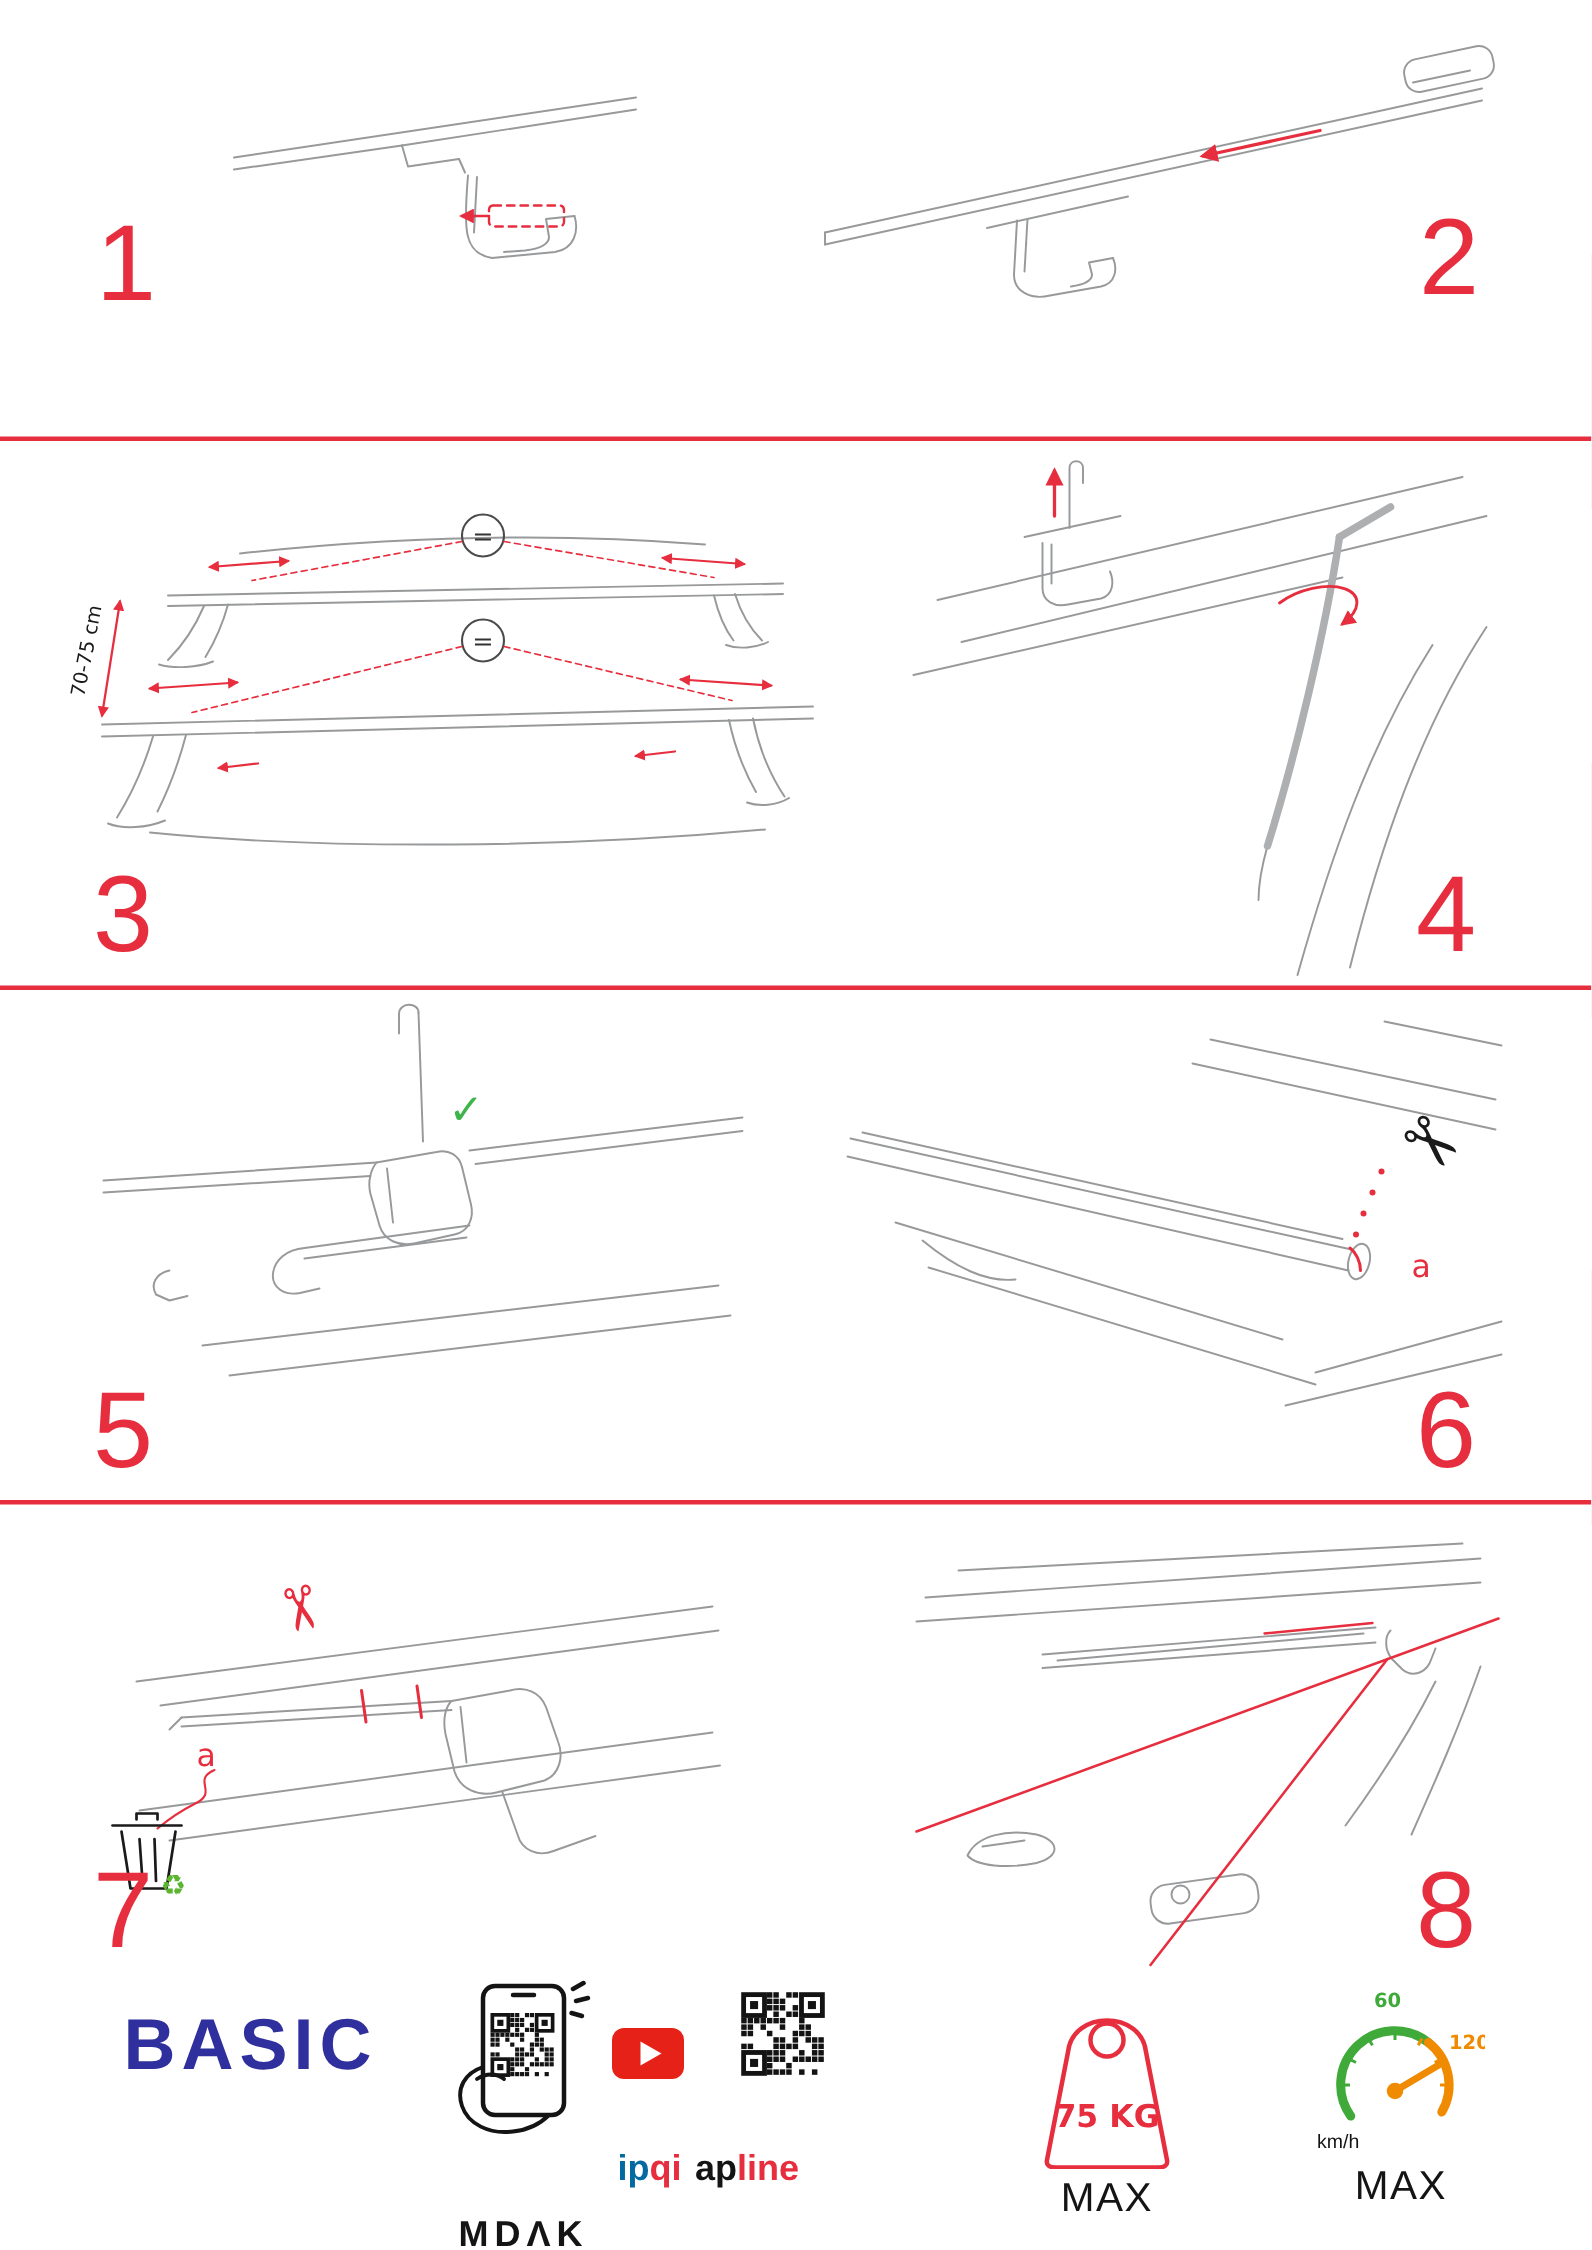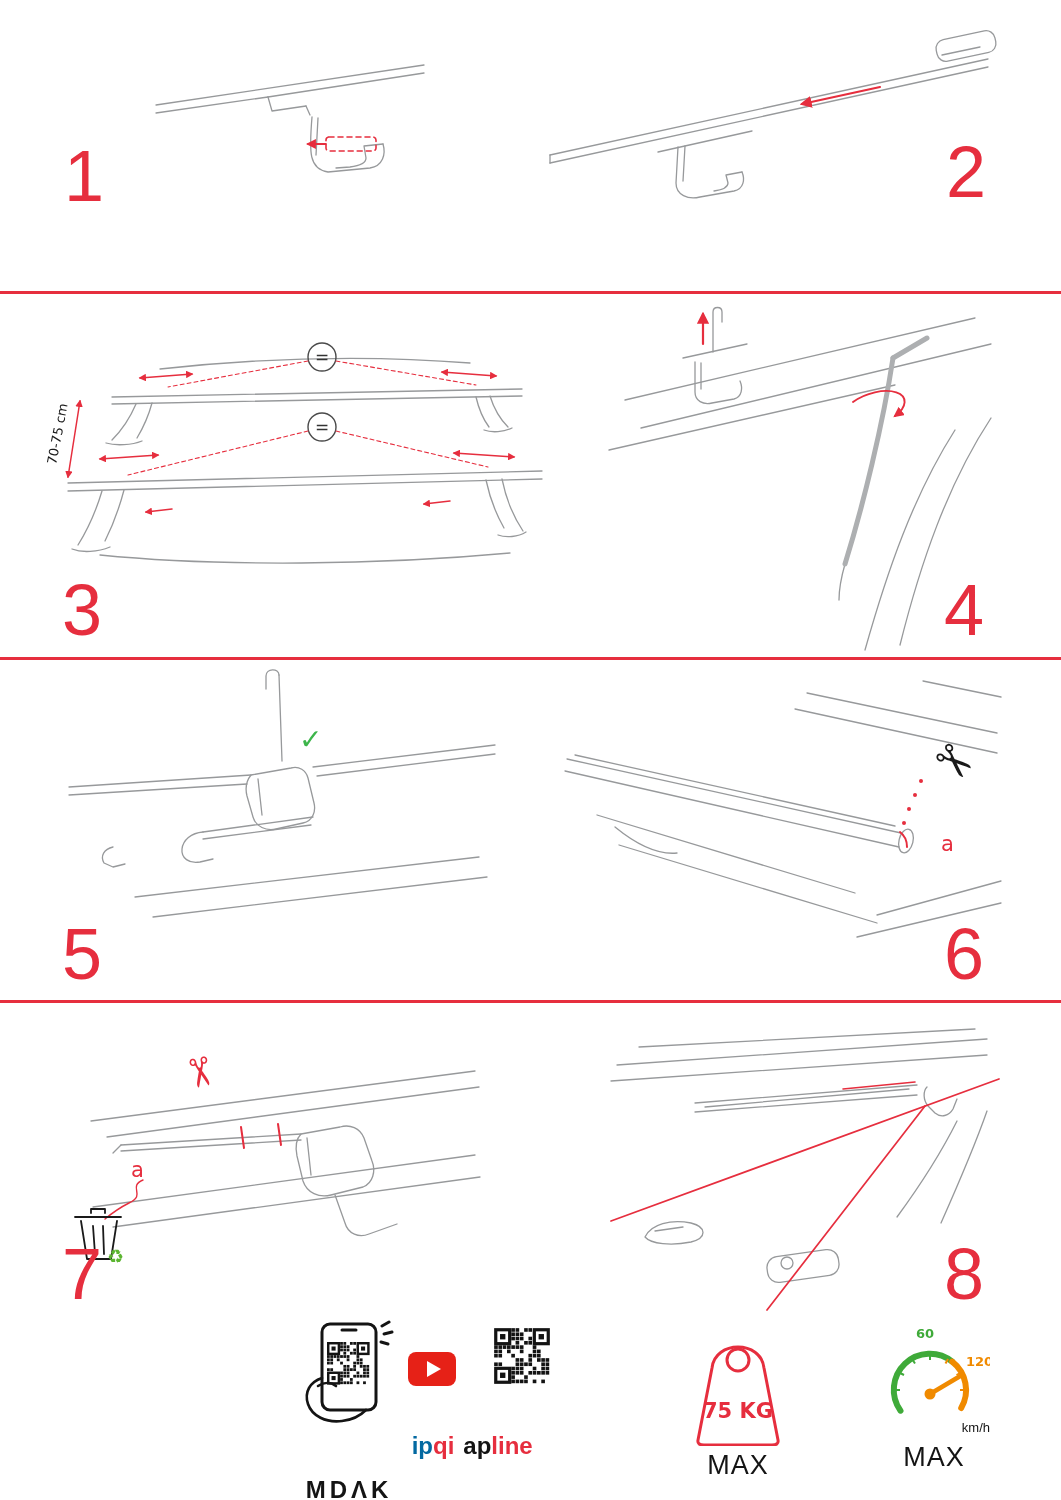--- a/index.html
+++ b/index.html
@@ -19,21 +19,21 @@
   .blk{stroke:#1a1a1a;fill:none;stroke-width:1.8;stroke-linecap:round;stroke-linejoin:round}
 
   .brand{position:absolute;left:60px;top:1336px;width:214px;text-align:center}
   .brand-title{font-size:48px;font-weight:700;letter-spacing:4px;color:#2f2f9e}
   .brand-sub{margin-top:8px;font-size:27px;font-weight:700;color:#1b1b1b;letter-spacing:0}
   .red{color:#e62e3e}
   .gray{color:#0369a1}
   .abs{position:absolute}
   .logo-label{position:absolute;text-align:center;font-size:24px;font-weight:700;color:#141414}
   .max-label{position:absolute;text-align:center;font-size:27px;font-weight:500;letter-spacing:1px;color:#141414}
-  .kmh-label{position:absolute;text-align:right;font-size:13px;color:#141414}
+  .kmh-label{position:absolute;text-align:left;font-size:13px;color:#141414}
   .yt-icon{position:absolute;left:408px;top:1352px;width:48px;height:34px;background:#e62117;
            border-radius:8px;display:flex;align-items:center;justify-content:center}
   .yt-tri{width:0;height:0;border-left:14px solid #fff;border-top:8px solid transparent;
           border-bottom:8px solid transparent;margin-left:3px}
 </style>
 </head>
 <body>
 
 <div class="page">
 
@@ -363,20 +363,21 @@
       <path class="r" stroke-width="1.6" d="M288,64 L360,57"></path>
       <g class="r" stroke-width="1.7">
         <path d="M56,196 L444,54"></path>
         <path d="M370,81 L212,285"></path>
       </g>
     </svg>
   </div>
   <div class="step-num" style="left:944px;top:1238px">8</div>
 
   <div class="brand">
+    <div class="brand-title">BASIC</div>
   </div>
 
   <svg class="abs" style="left:298px;top:1320px" width="96" height="104" viewBox="0 0 96 104">
     <g stroke="#141414" fill="none" stroke-width="3" stroke-linecap="round">
       <rect x="24" y="4" width="54" height="86" rx="8"></rect>
       <path d="M44,10 L58,10"></path>
       <path d="M84,6 L91,2"></path>
         <path d="M86,14 L94,12"></path>
         <path d="M83,22 L90,24"></path>
     </g>

